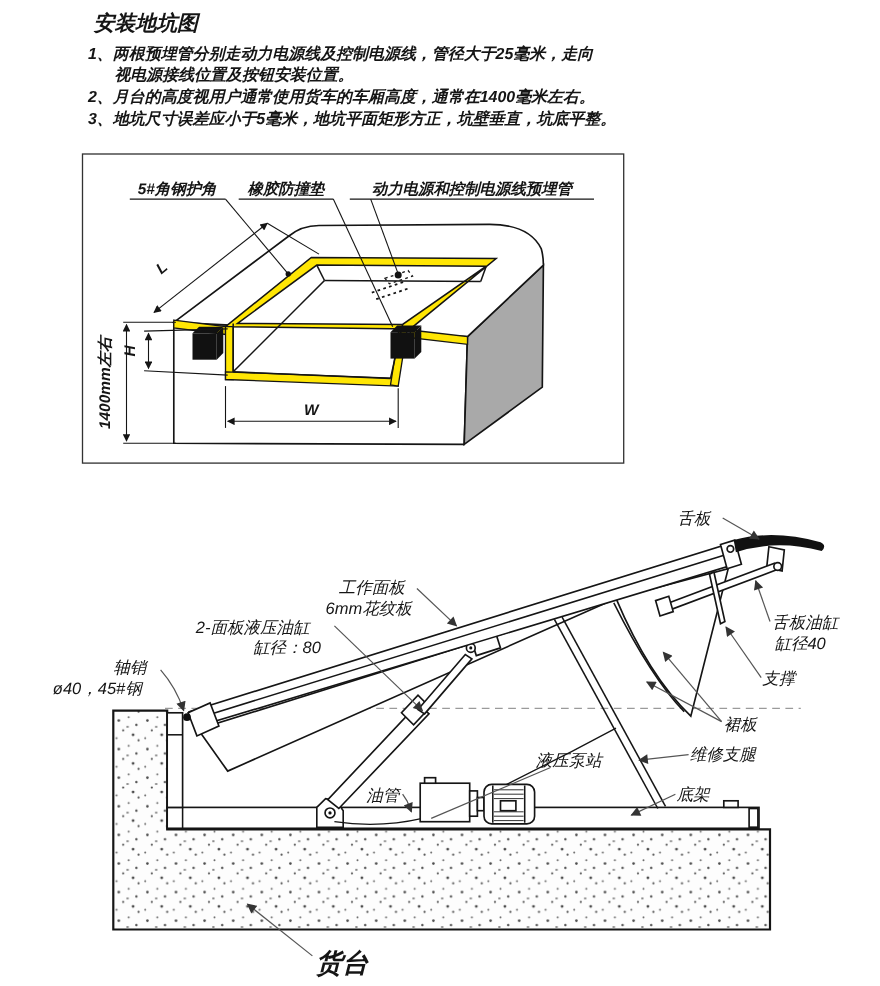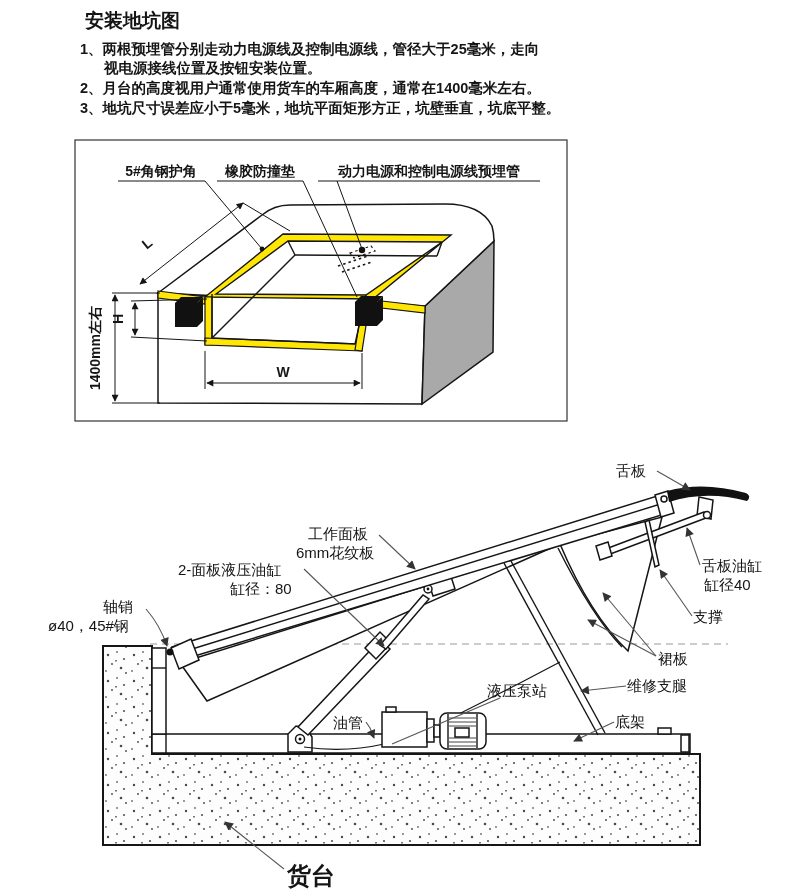--- a/index.html
+++ b/index.html
@@ -1,16 +1,16 @@
 <!DOCTYPE html>
 <html><head>
 <meta charset="utf-8">
 <style>
   html,body{margin:0;padding:0;background:#fff;}
-  #stage{position:relative;width:800px;height:896px;background:#fff;overflow:hidden;}
+  #stage{position:relative;width:800px;height:896px;background:#fff;overflow:hidden;font-style:italic;}
   svg{position:absolute;left:0;top:0;}
   text{font-family:"Liberation Sans","DejaVu Sans",sans-serif;fill:#151515;}
   .ttl{font-size:19px;font-weight:bold;}
   .note{font-size:14.5px;font-weight:bold;}
   .cal{font-size:14px;font-weight:bold;}
   .cal2{font-size:15px;font-weight:normal;}
   .big{font-size:24px;font-weight:bold;}
   .dimtxt{font-size:14px;font-weight:bold;}
   .ln{stroke:#151515;stroke-width:1.4;fill:none;}
   .fw{stroke:#151515;stroke-width:1.5;fill:#fff;}

